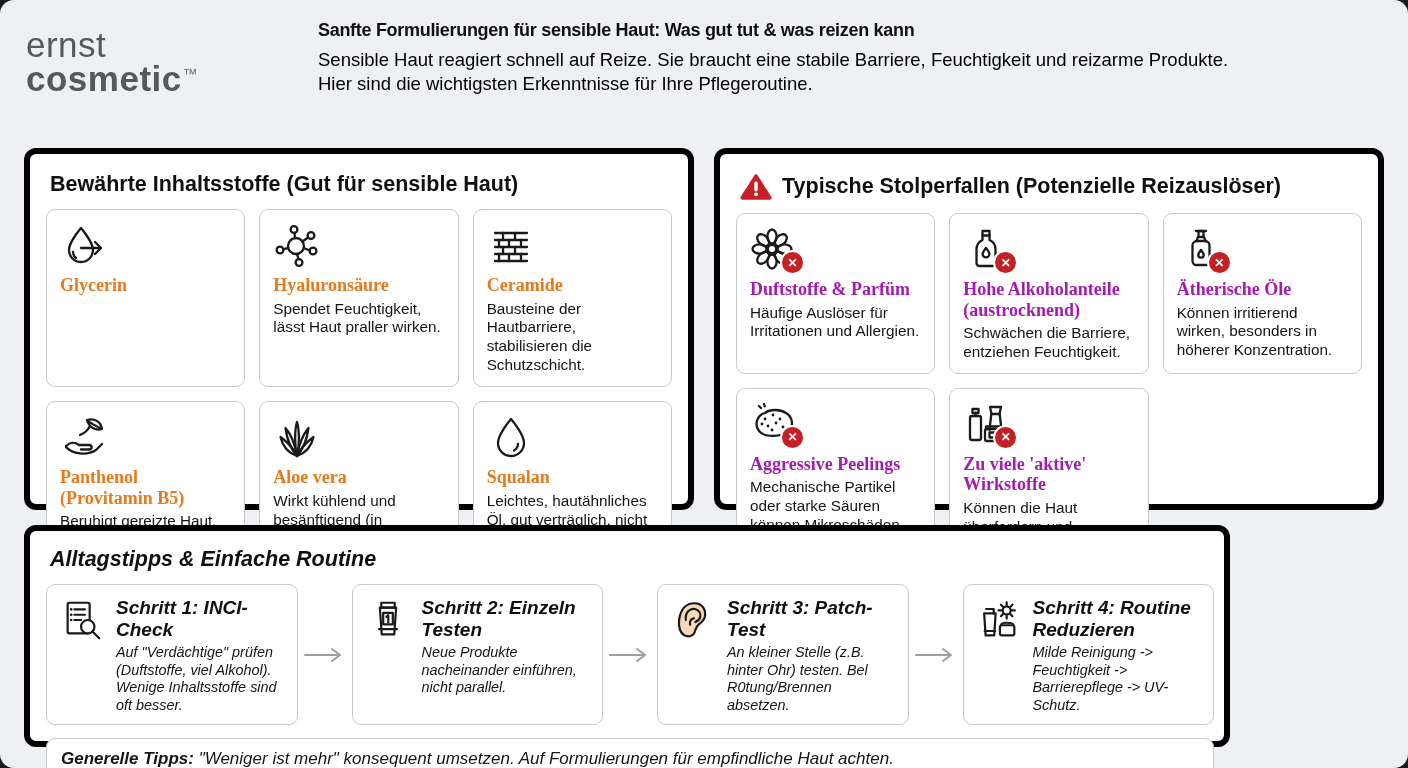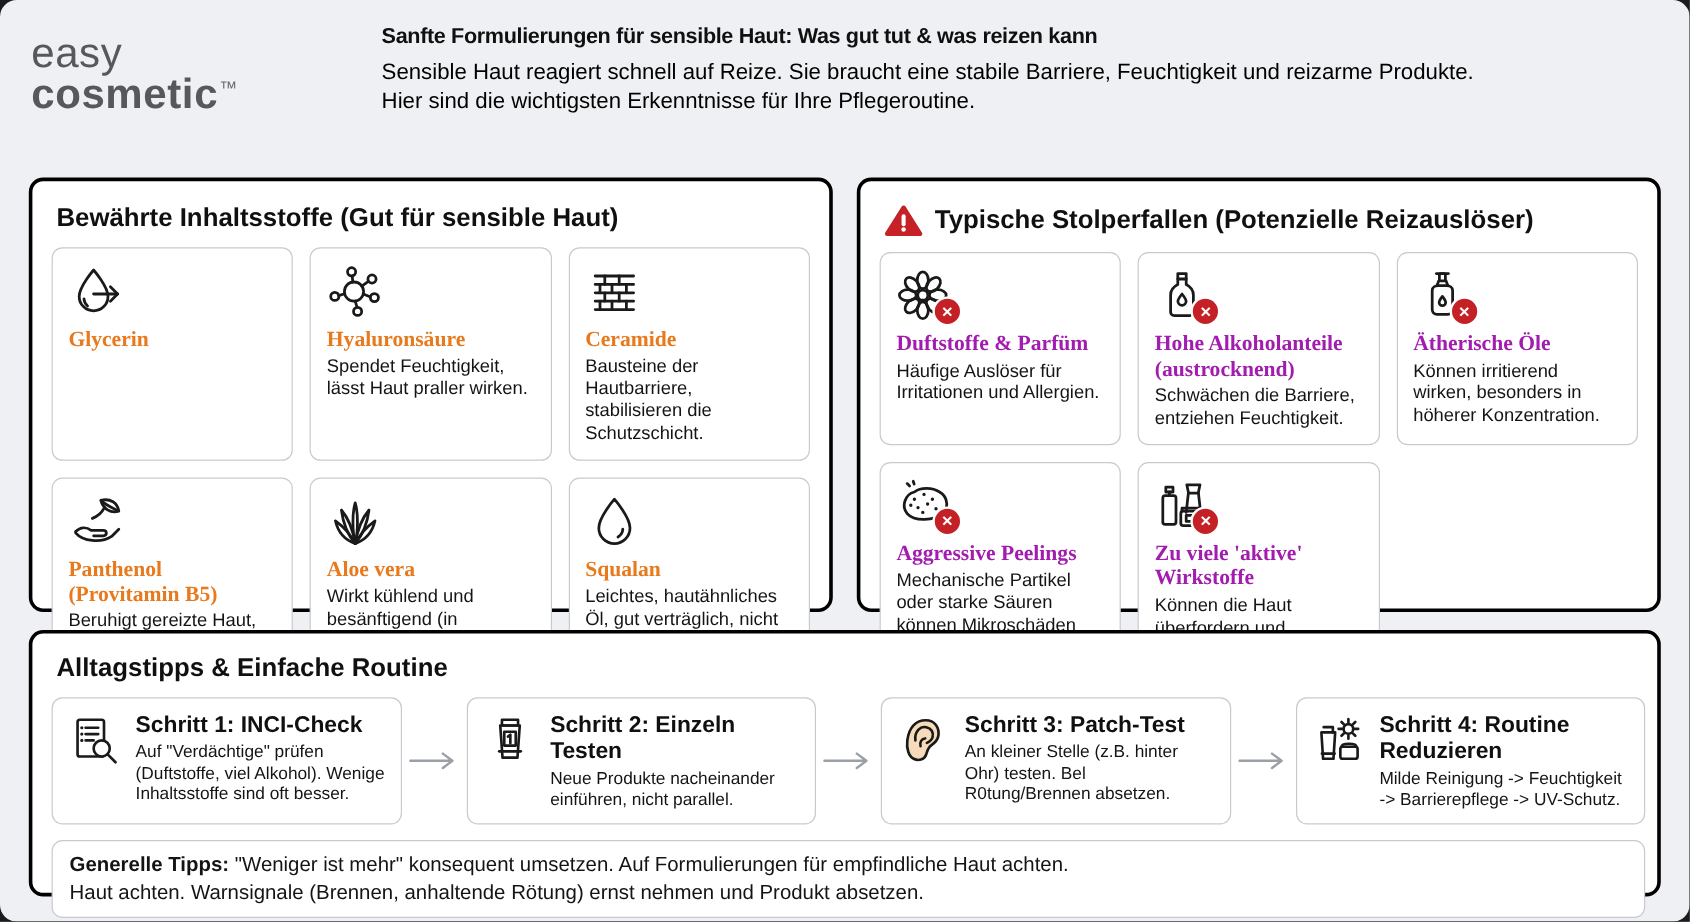--- a/index.html
+++ b/index.html
@@ -8,24 +8,24 @@
   
   .logo{position:absolute;left:26px;top:28px;line-height:.98;color:#57585a;letter-spacing:.5px;}
   .logo .l1{font-size:35px;font-weight:400;}
   .logo .l2{font-size:35px;font-weight:700;}
   .logo sup{font-size:15px;font-weight:400;color:#6a6b6d;margin-left:1px;}
   .head{position:absolute;left:318px;top:20px;width:1070px;}
   .head .title{font-size:18px;font-weight:700;letter-spacing:-.3px;color:#101010;}
   .head .subtitle{margin-top:7px;font-size:18.5px;line-height:1.28;white-space:pre-line;color:#000000;}
 
   
-  .panel{position:absolute;background:#ffffff;border:3px solid #000000;border-radius:12px;box-sizing:border-box;padding:16px 14px 14px 14px;}
+  .panel{position:absolute;background:#ffffff;border:6px solid #000000;border-radius:12px;box-sizing:border-box;padding:16px 14px 14px 14px;}
   .panel-good{left:24px;top:148px;width:670px;height:362px;}
   .panel-bad{left:714px;top:148px;width:670px;height:362px;}
-  .panel-routine{left:24px;top:525px;width:1360px;height:222px;padding:14px 8px 12px 14px;}
+  .panel-routine{left:24px;top:525px;width:1206px;height:222px;padding:14px 8px 12px 14px;font-style:italic;}
   .panel-title{font-size:21.5px;font-weight:700;color:#101010;margin:2px 6px 12px 6px;display:flex;align-items:center;gap:10px;}
 
   .grid{display:grid;grid-template-columns:repeat(3,1fr);gap:14px;margin:0 2px;}
   .card{border:1px solid #c7cbd0;border-radius:9px;background:#fff;padding:11px 13px;box-sizing:border-box;min-height:140px;}
   .icon-wrap{position:relative;width:48px;height:48px;margin-bottom:6px;}
   .card-title{font-size:18px;font-weight:700;line-height:1.14;margin-bottom:4px;font-family:Liberation Serif, serif;}
   .good-t{color:#e8791c;}
   .bad-t{color:#a21caf;}
   .card-desc{font-size:15.3px;line-height:1.24;color:#141414;}
   .xbadge{position:absolute;right:-7px;bottom:-2px;width:21px;height:21px;border-radius:50%;background:#c42127;color:#fff;
@@ -45,21 +45,21 @@
   .tips .txt{white-space:pre-line;}
 
   svg.ic{stroke:#1a1a1a;fill:none;stroke-width:2.3;stroke-linecap:round;stroke-linejoin:round;width:100%;height:100%;}
 </style>
 </head>
 <body>
 
 <div class="canvas">
 
   <div class="logo">
-    <div class="l1">easy</div>
+    <div class="l1">ernst</div>
     <div class="l2"><span>cosmetic</span><sup>™</sup></div>
   </div>
   <div class="head">
     <div class="title">Sanfte Formulierungen für sensible Haut: Was gut tut &amp; was reizen kann</div>
     <div class="subtitle">Sensible Haut reagiert schnell auf Reize. Sie braucht eine stabile Barriere, Feuchtigkeit und reizarme Produkte.
 Hier sind die wichtigsten Erkenntnisse für Ihre Pflegeroutine.</div>
   </div>
 
   <div class="panel panel-good">
     <div class="panel-title">Bewährte Inhaltsstoffe (Gut für sensible Haut)</div>

